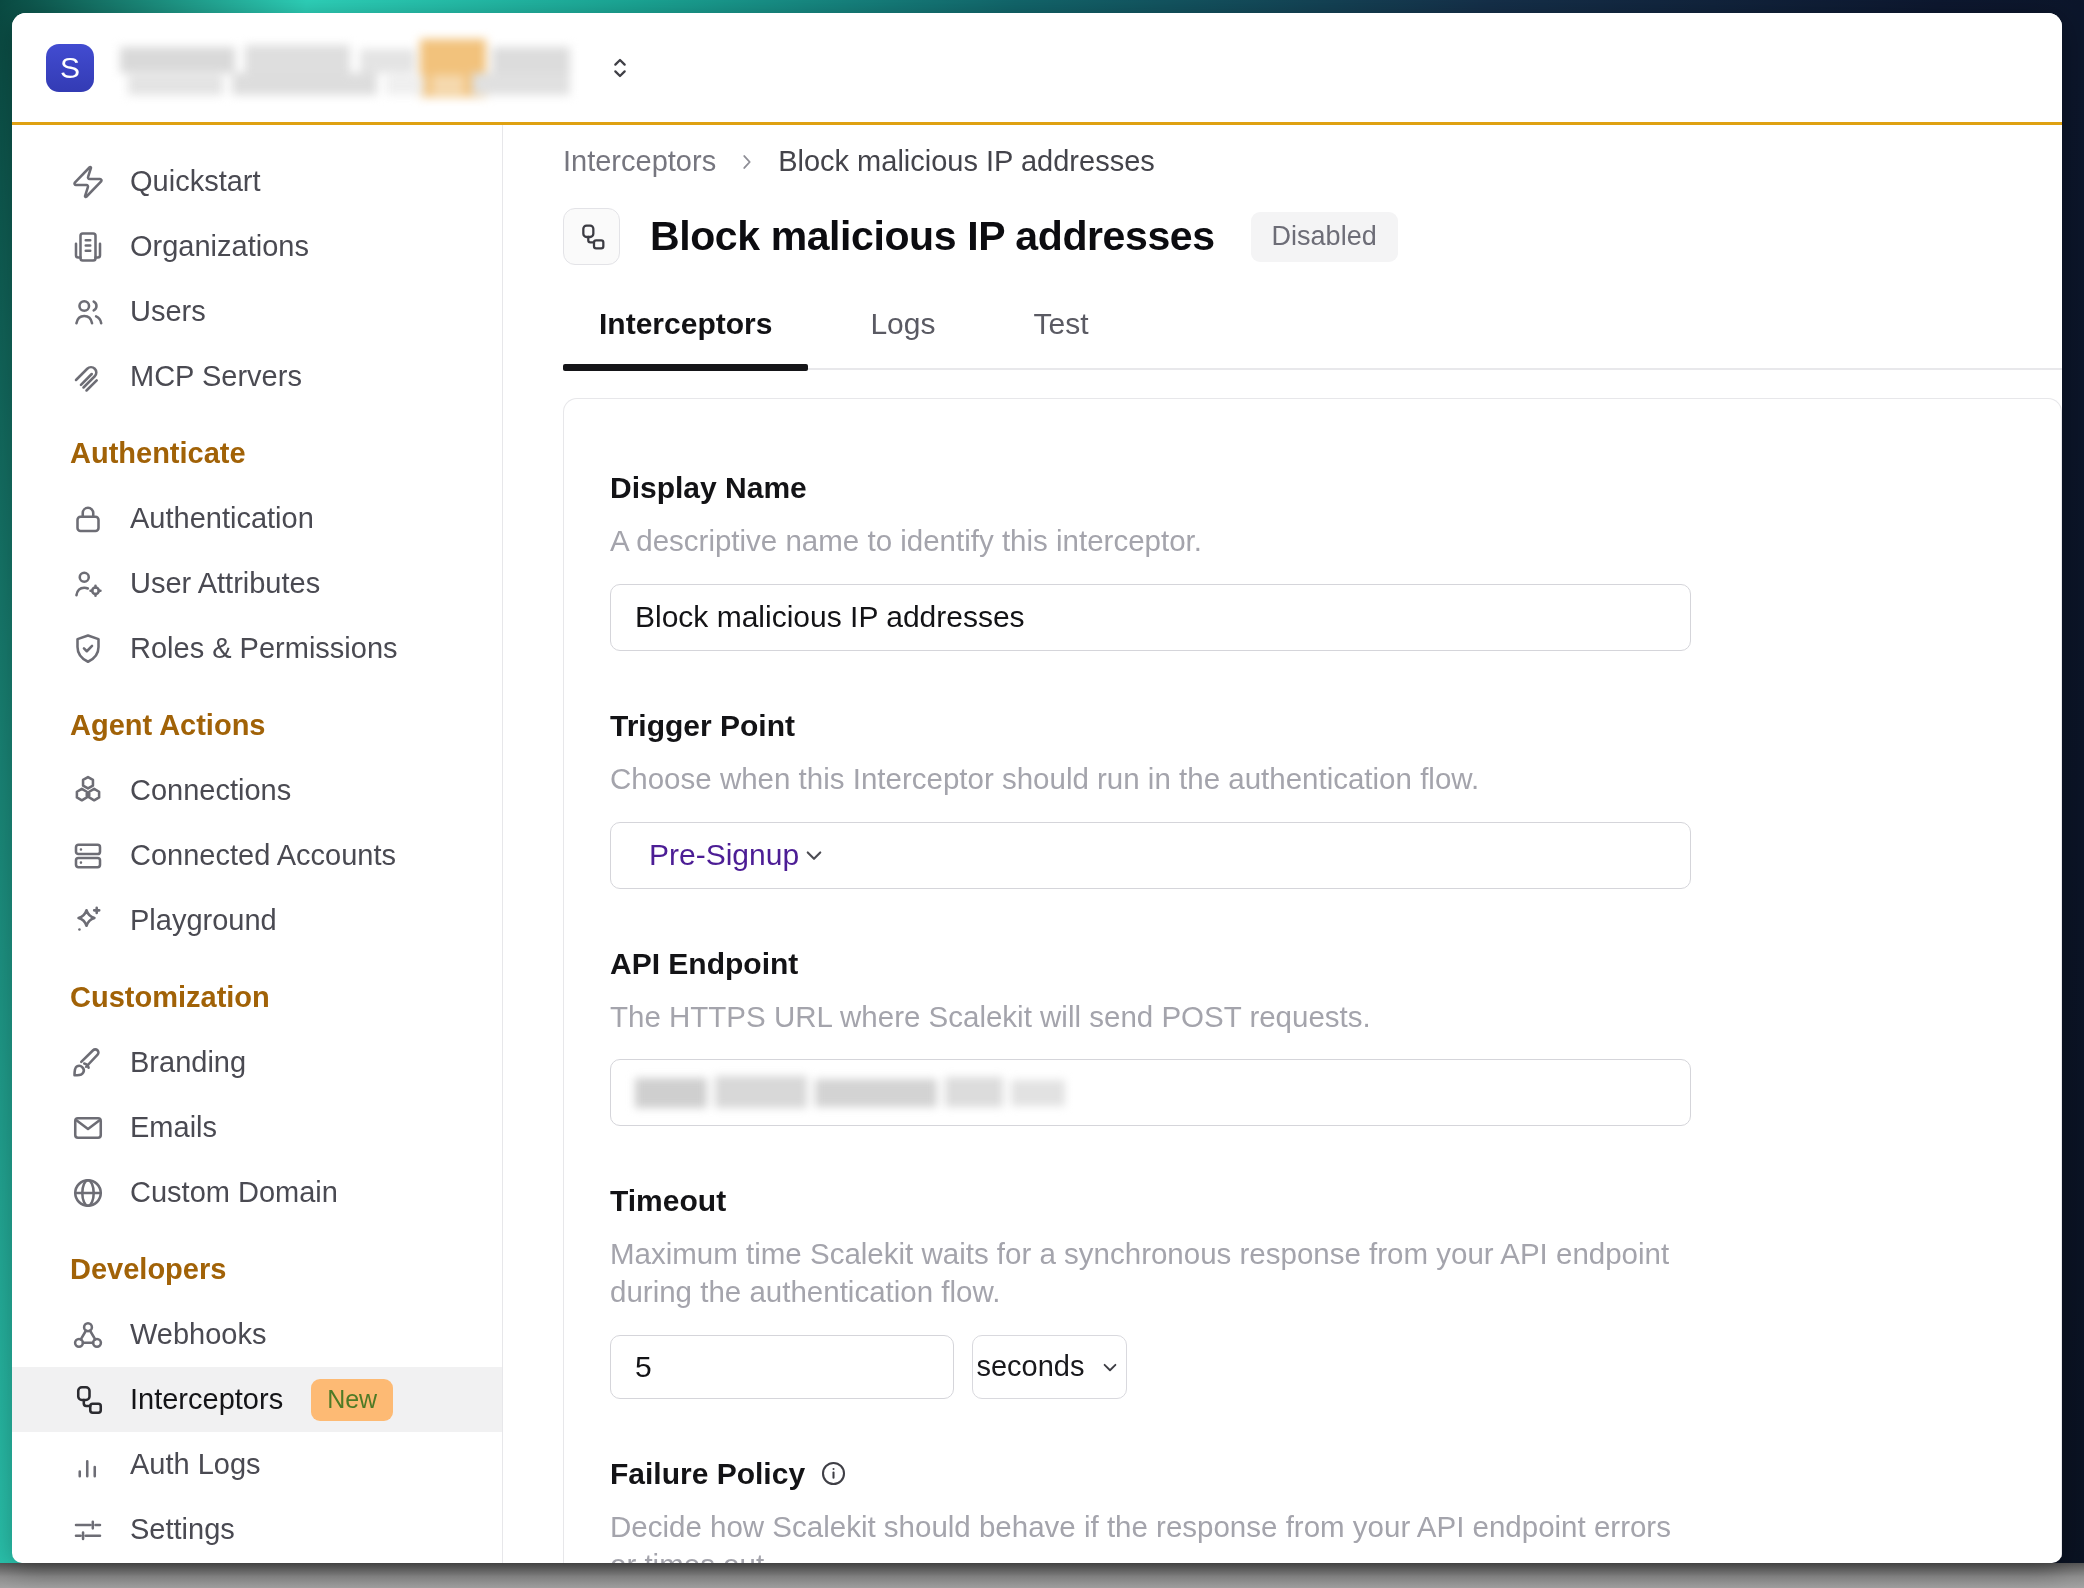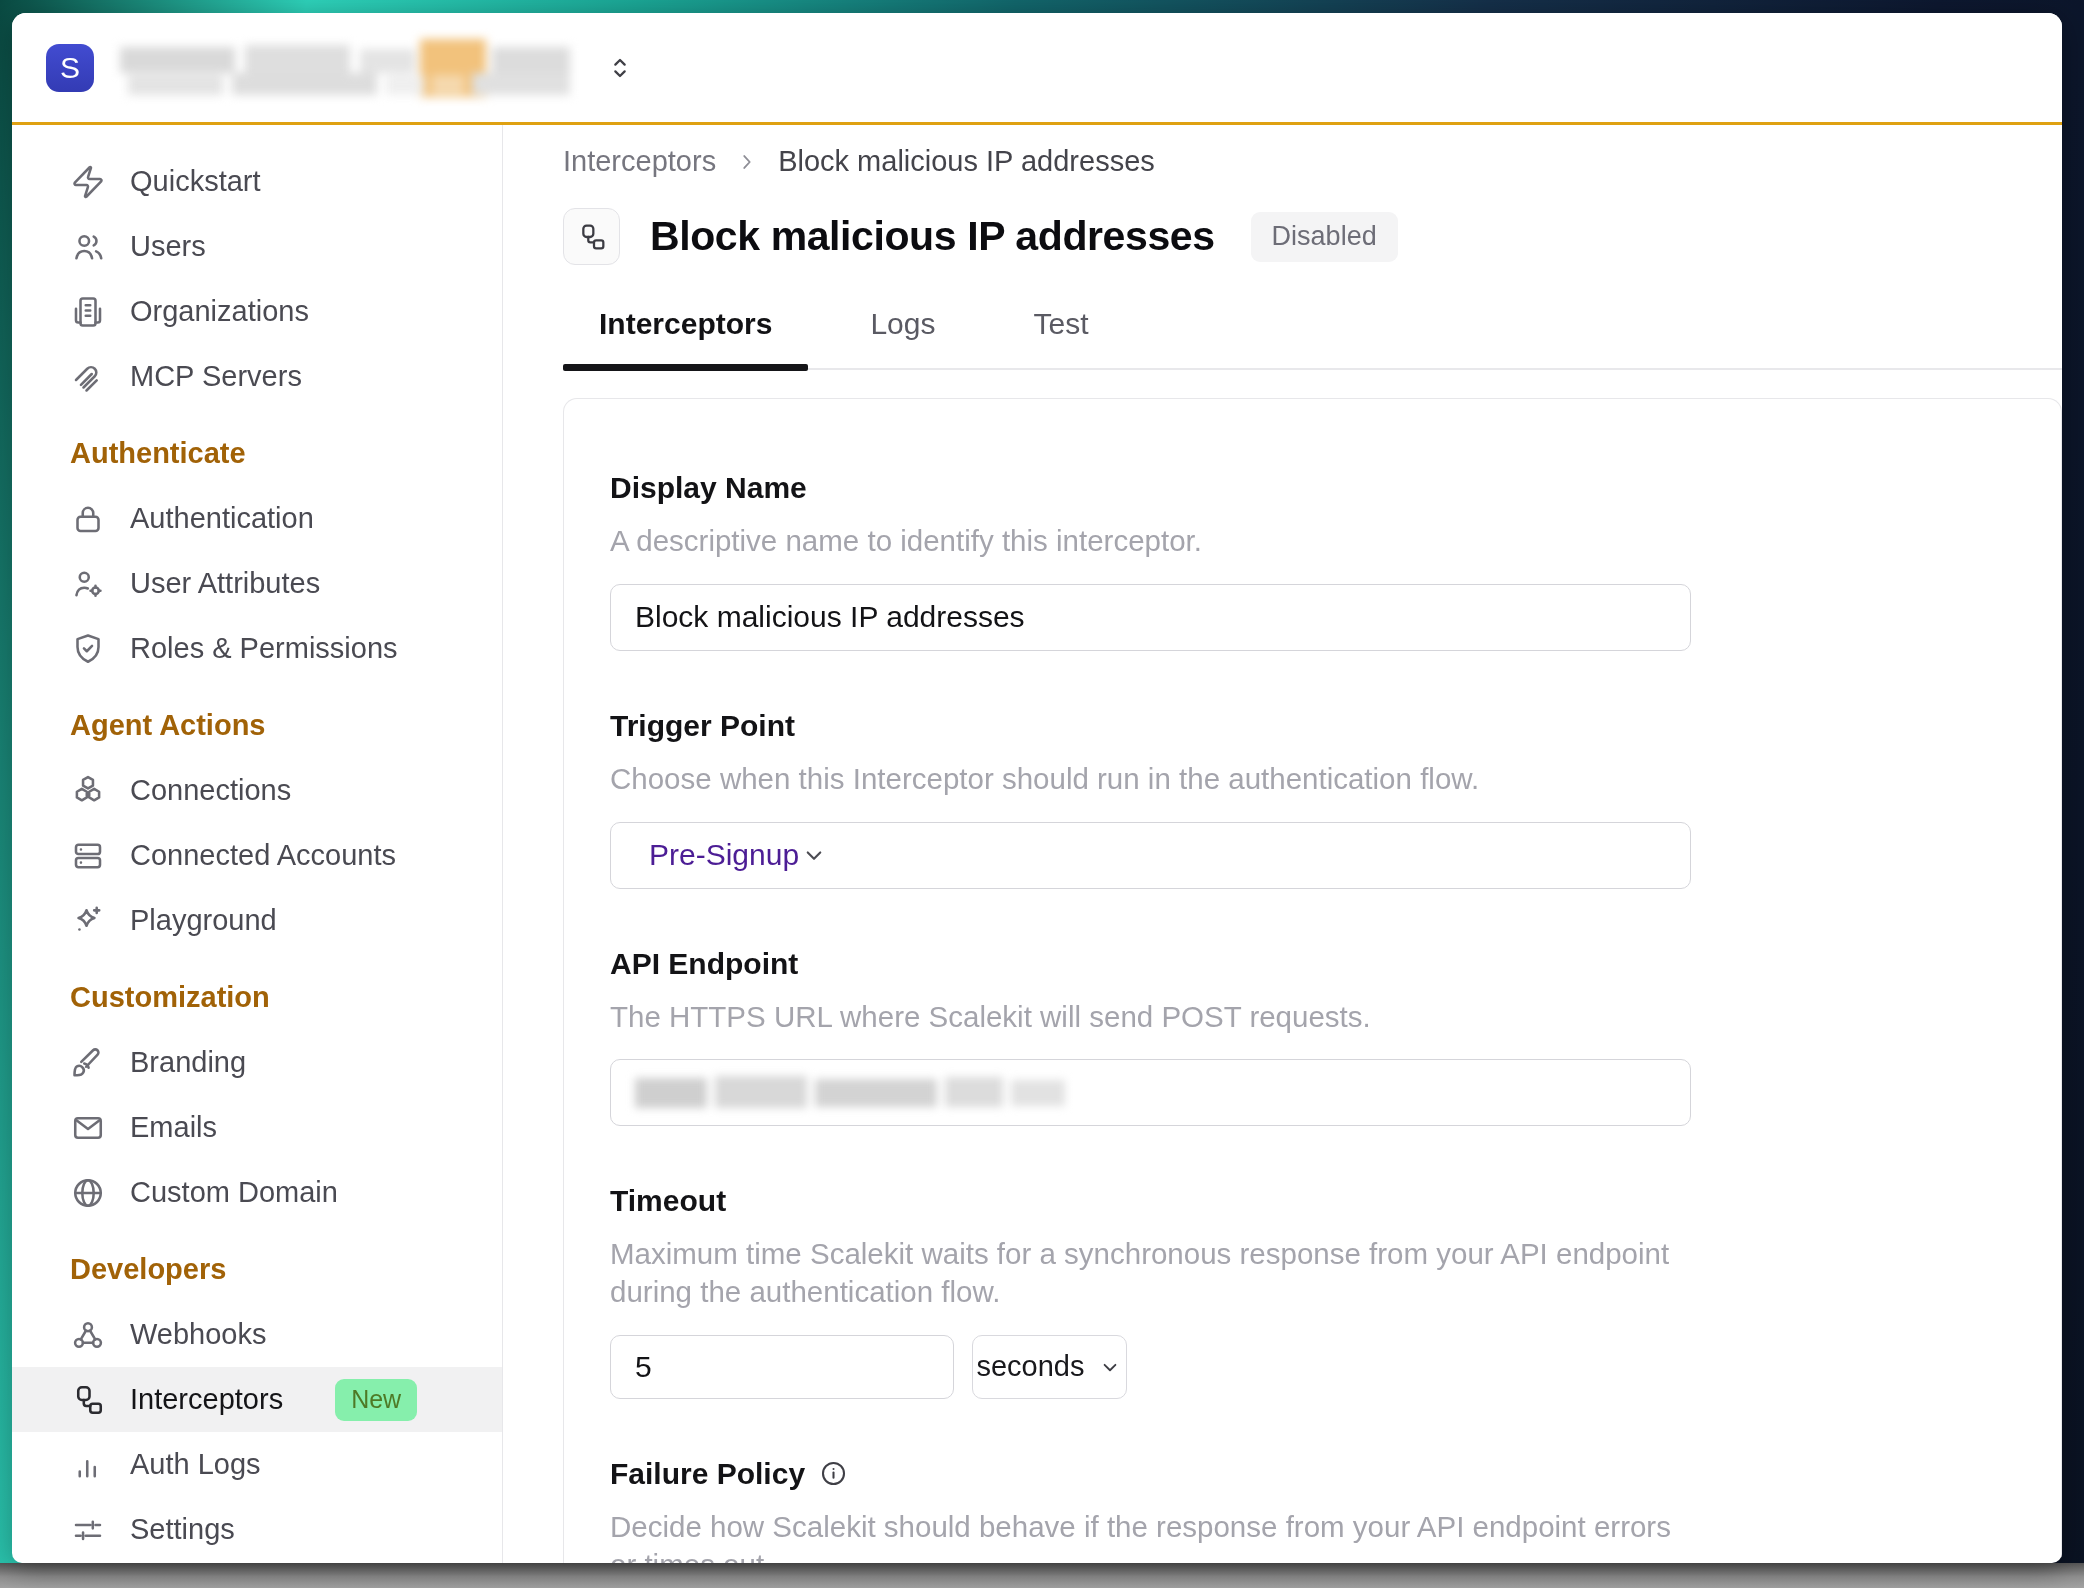--- a/index.html
+++ b/index.html
@@ -40,21 +40,21 @@
   .sidebar { width:491px; flex:0 0 auto; border-right:1px solid #e7e7ea;
     padding-top:24px; overflow:hidden; font-size:29px; color:#4a4a52; }
   .side-item { height:65px; display:flex; align-items:center; gap:24px;
     padding-left:58px; cursor:pointer; white-space:nowrap; }
   .side-item .icn { width:36px; height:36px; color:#6d6d75; flex:0 0 auto; }
   .side-item .icn svg { width:36px; height:36px; }
   .side-item.active { background:#f1f1f2; color:#141417; font-weight:500; }
   .side-item.active .icn { color:#2b2b30; }
   .side-header { height:65px; margin-top:12px; display:flex; align-items:center;
     padding-left:58px; font-weight:700; color:#a16207; }
-  .badge-new { margin-left:28px; background:#86efac; color:#4e7a26;
+  .badge-new { margin-left:4px; background:#fdba74; color:#4e7a26;
     font-size:25px; font-weight:500; padding:6px 16px 7px; border-radius:9px; }
 
   
   .main { flex:1; min-width:0; display:flex; flex-direction:column; padding-left:60px; }
   .breadcrumb { margin-top:20px; display:flex; align-items:center; gap:18px;
     font-size:29px; color:#76767f; }
   .breadcrumb .sep { color:#8e8e96; }
   .breadcrumb .sep svg { width:26px; height:26px; }
   .breadcrumb .current { color:#44444b; }
 
@@ -143,38 +143,38 @@
           <span class="icn">
             <svg class="icon-svg" viewBox="0 0 24 24">
               <path d="M4 14a1 1 0 0 1-.78-1.63l9.9-10.2a.5.5 0 0 1 .86.46l-1.92 6.02A1 1 0 0 0 13 10h7a1 1 0 0 1 .78 1.63l-9.9 10.2a.5.5 0 0 1-.86-.46l1.92-6.02A1 1 0 0 0 11 14z"></path>
             </svg>
           </span>
           <span>Quickstart</span>
         </div>
         <div class="side-item">
           <span class="icn">
             <svg class="icon-svg" viewBox="0 0 24 24">
+              <rect x="7" y="3" width="10" height="18" rx="1.5"></rect>
+              <path d="M10.5 7.5h3M10.5 11h3M10.5 14.5h3"></path>
+              <path d="M7 19H5.5A1.5 1.5 0 0 1 4 17.5V9.8"></path>
+              <path d="M17 19h1.5a1.5 1.5 0 0 0 1.5-1.5V9.8"></path>
+            </svg>
+          </span>
+          <span>Organizations</span>
+        </div>
+        <div class="side-item">
+          <span class="icn">
+            <svg class="icon-svg" viewBox="0 0 24 24">
               <circle cx="9.5" cy="8" r="3.2"></circle>
               <path d="M4.3 19.5c.6-3.2 2.7-4.8 5.2-4.8s4.6 1.6 5.2 4.8"></path>
               <path d="M15.8 5.1a3.2 3.2 0 0 1 0 5.8"></path>
               <path d="M17.4 14.9c1.8.7 3 2.2 3.4 4.6"></path>
             </svg>
           </span>
           <span>Users</span>
-        </div>
-        <div class="side-item">
-          <span class="icn">
-            <svg class="icon-svg" viewBox="0 0 24 24">
-              <rect x="7" y="3" width="10" height="18" rx="1.5"></rect>
-              <path d="M10.5 7.5h3M10.5 11h3M10.5 14.5h3"></path>
-              <path d="M7 19H5.5A1.5 1.5 0 0 1 4 17.5V9.8"></path>
-              <path d="M17 19h1.5a1.5 1.5 0 0 0 1.5-1.5V9.8"></path>
-            </svg>
-          </span>
-          <span>Organizations</span>
         </div>
         <div class="side-item">
           <span class="icn">
             <svg class="icon-svg" viewBox="0 0 24 24">
               <path d="M4 14 11.5 6.5a3.5 3.5 0 0 1 5 5L9 19"></path>
               <path d="M7.3 17.3 14.5 10"></path>
               <path d="m11 21 6.8-6.8"></path>
             </svg>
           </span>
           <span>MCP Servers</span>

